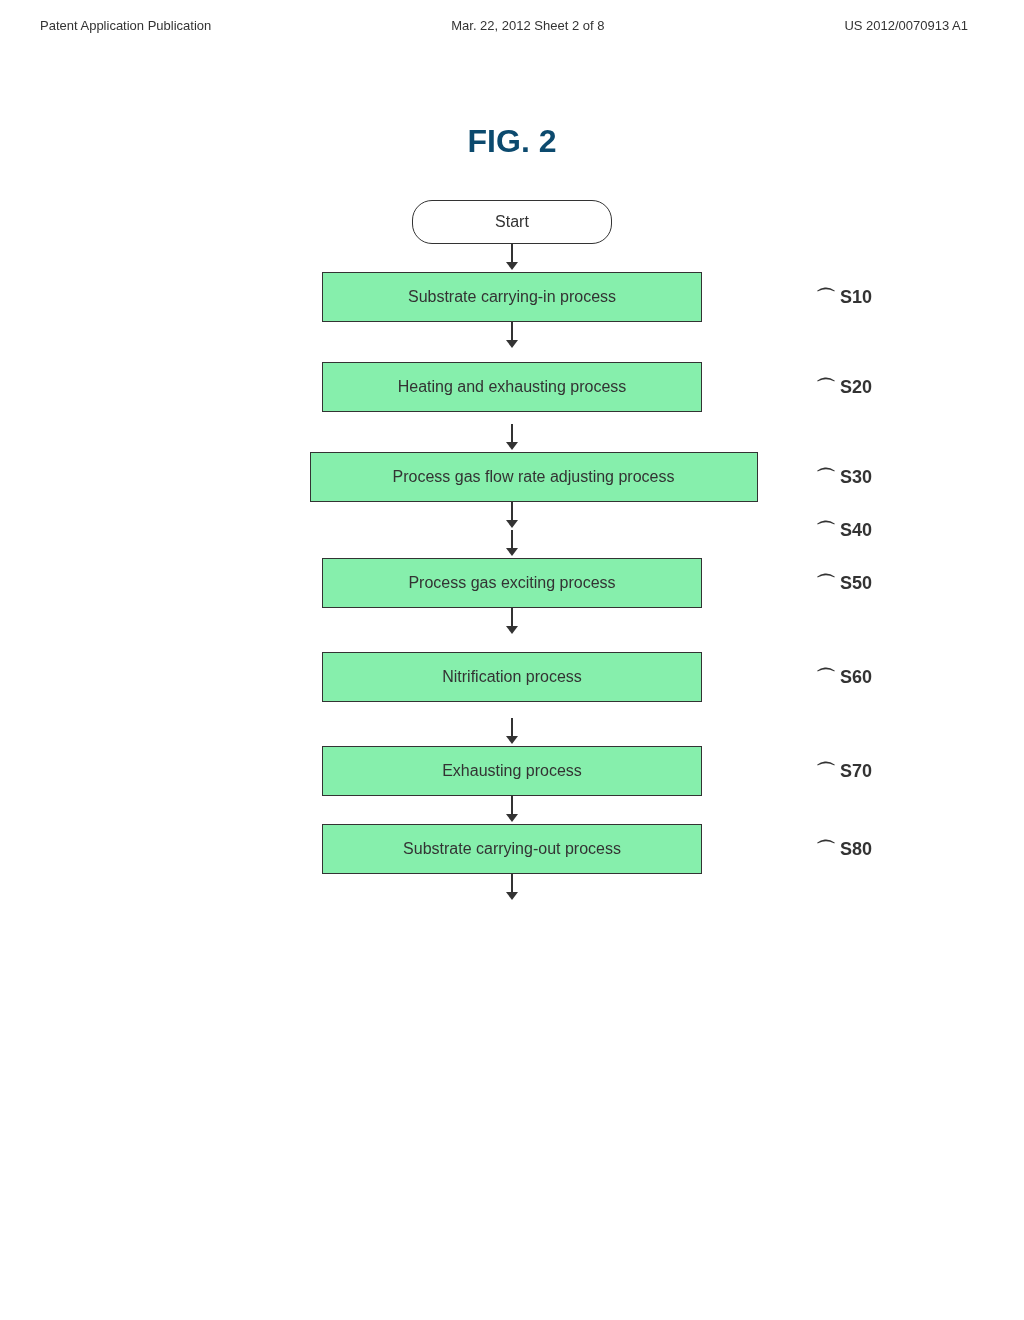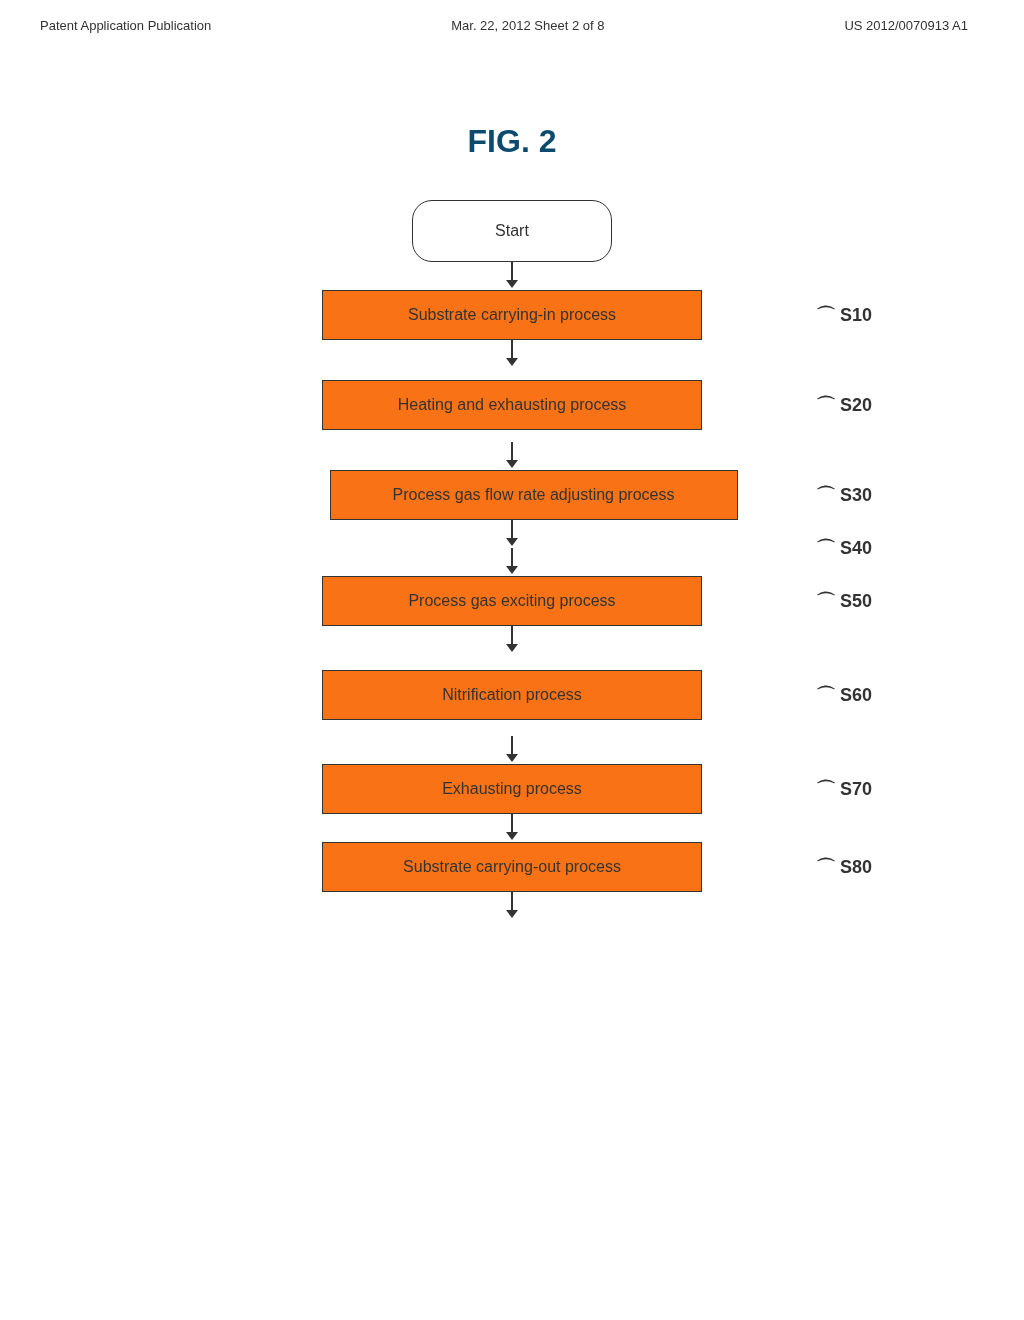--- a/index.html
+++ b/index.html
@@ -48,34 +48,34 @@
       display: flex;
       align-items: center;
       justify-content: center;
       width: 100%;
       position: relative;
       margin-bottom: 0;
     }
 
     .flow-box {
       border: 1.5px solid #333;
-      background: #f97316;
+      background: #86efac;
       text-align: center;
       font-size: 16px;
       color: #333;
       display: flex;
       align-items: center;
       justify-content: center;
       position: relative;
     }
 
     .flow-box-rounded {
       border-radius: 20px;
       width: 200px;
-      height: 62px;
+      height: 44px;
       border: 1.5px solid #333;
       background: #fff;
       text-align: center;
       font-size: 16px;
       color: #333;
       display: flex;
       align-items: center;
       justify-content: center;
     }
 
@@ -171,21 +171,21 @@
       <span>S20</span>
     </div>
   </div>
 
   <div class="arrow-group">
     <div class="line-part"></div>
     <div class="arrowhead"></div>
   </div>
 
   <div class="flow-row" style="position:relative; width:560px; margin:0 auto;">
-    <div class="flow-box flow-box-rect" style="width:408px;margin-left:43px;">
+    <div class="flow-box flow-box-rect" style="width:448px;margin-left:43px;">
       <span>Process gas flow rate adjusting process</span>
     </div>
     <div class="step-label" style="right:-80px;">
       <span class="hook-icon">⌒</span>
       <span>S30</span>
     </div>
   </div>
 
   <div class="arrow-group">
     <div class="line-part"></div>

